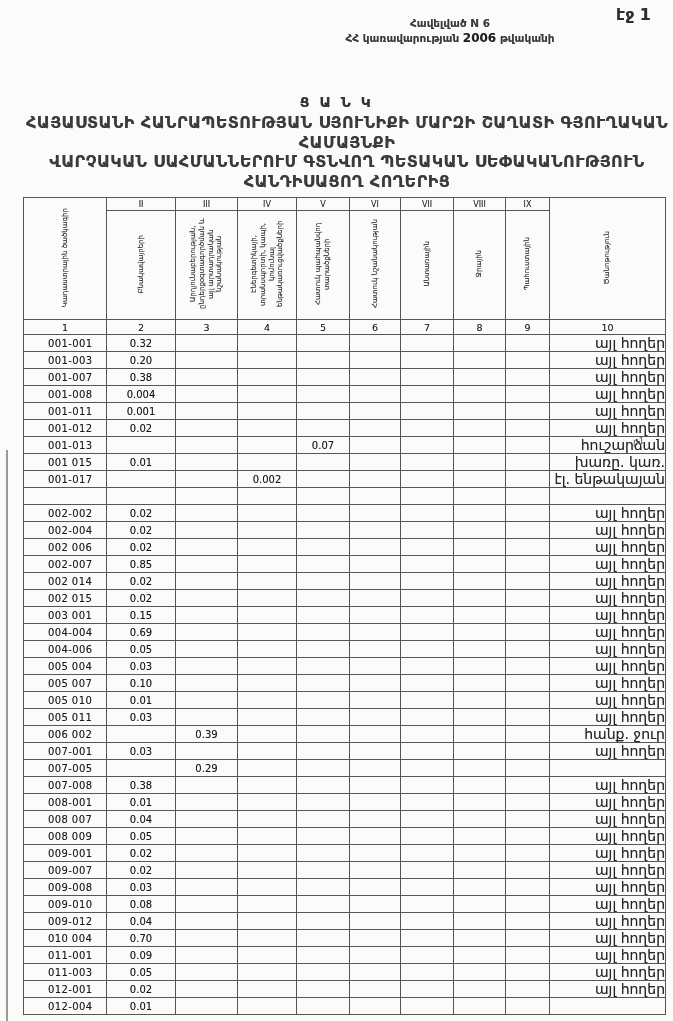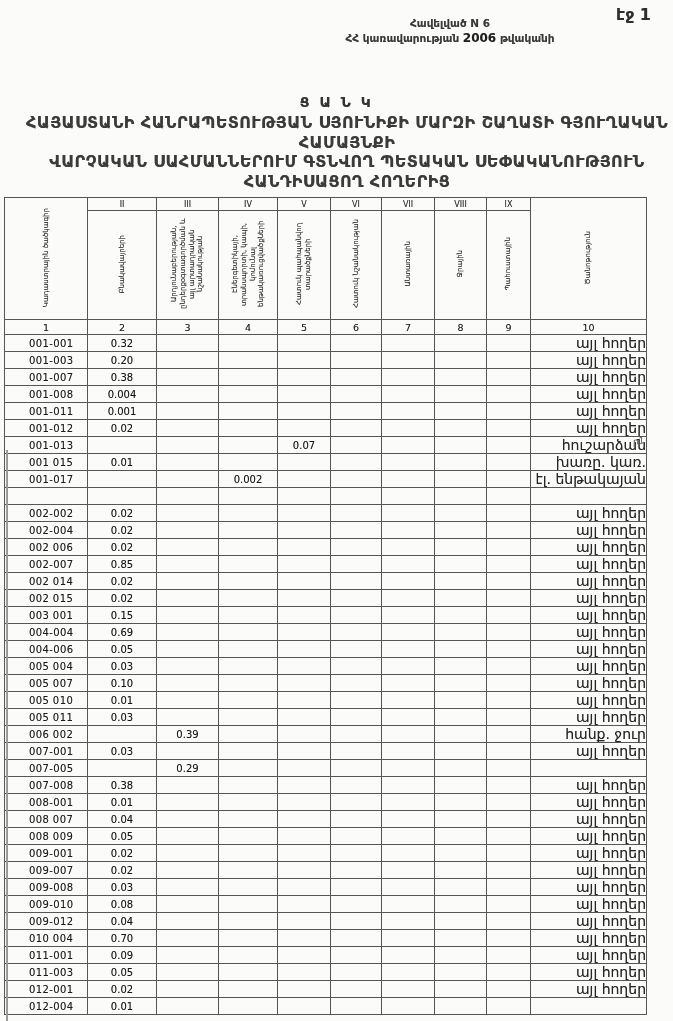--- a/index.html
+++ b/index.html
@@ -13,21 +13,21 @@
   .page{position:absolute;inset:0;}
   .page-label{position:absolute;top:5px;right:22px;font-size:16px;font-weight:bold;color:#2e2e2e;}
   .annex{position:absolute;top:16px;left:316px;width:268px;text-align:center;
     font-size:10.5px;font-weight:bold;color:#3a3a3a;line-height:1.35;}
   .annex .year{font-size:12px;color:#1f1f1f;}
   .title-block{position:absolute;top:94px;left:0;right:0;text-align:center;color:#3b3b3b;}
   .title-cap{font-size:14px;font-weight:bold;letter-spacing:2.5px;margin-bottom:3px;color:#333;}
   .title-line{font-size:16px;font-weight:bold;letter-spacing:.4px;line-height:1.22;padding-left:21px;}
   .title-sub{font-size:10px;font-weight:bold;margin-top:2px;}
 
-  table.doc-table{position:absolute;top:197px;left:4px;width:642px;
+  table.doc-table{position:absolute;top:197px;left:23px;width:642px;
     border-collapse:collapse;table-layout:fixed;font-size:10px;}
   .doc-table th,.doc-table td{border:1px solid #565656;padding:0;font-weight:normal;overflow:hidden;}
   .romans-row th.roman{height:12px;font-size:8px;color:#333;text-align:center;}
   .rot-row th{height:108px;}
   th.vert-th{vertical-align:middle;text-align:center;}
   .rot{display:inline-block;writing-mode:vertical-rl;transform:rotate(180deg);
     font-size:7px;line-height:1.25;color:#2f2f2f;max-height:102px;text-align:center;padding:1px 0;}
   .rot.tall{max-height:118px;}
   .num-row td{height:14px;text-align:center;font-size:9.5px;color:#222;}
   tbody td{height:16px;}

